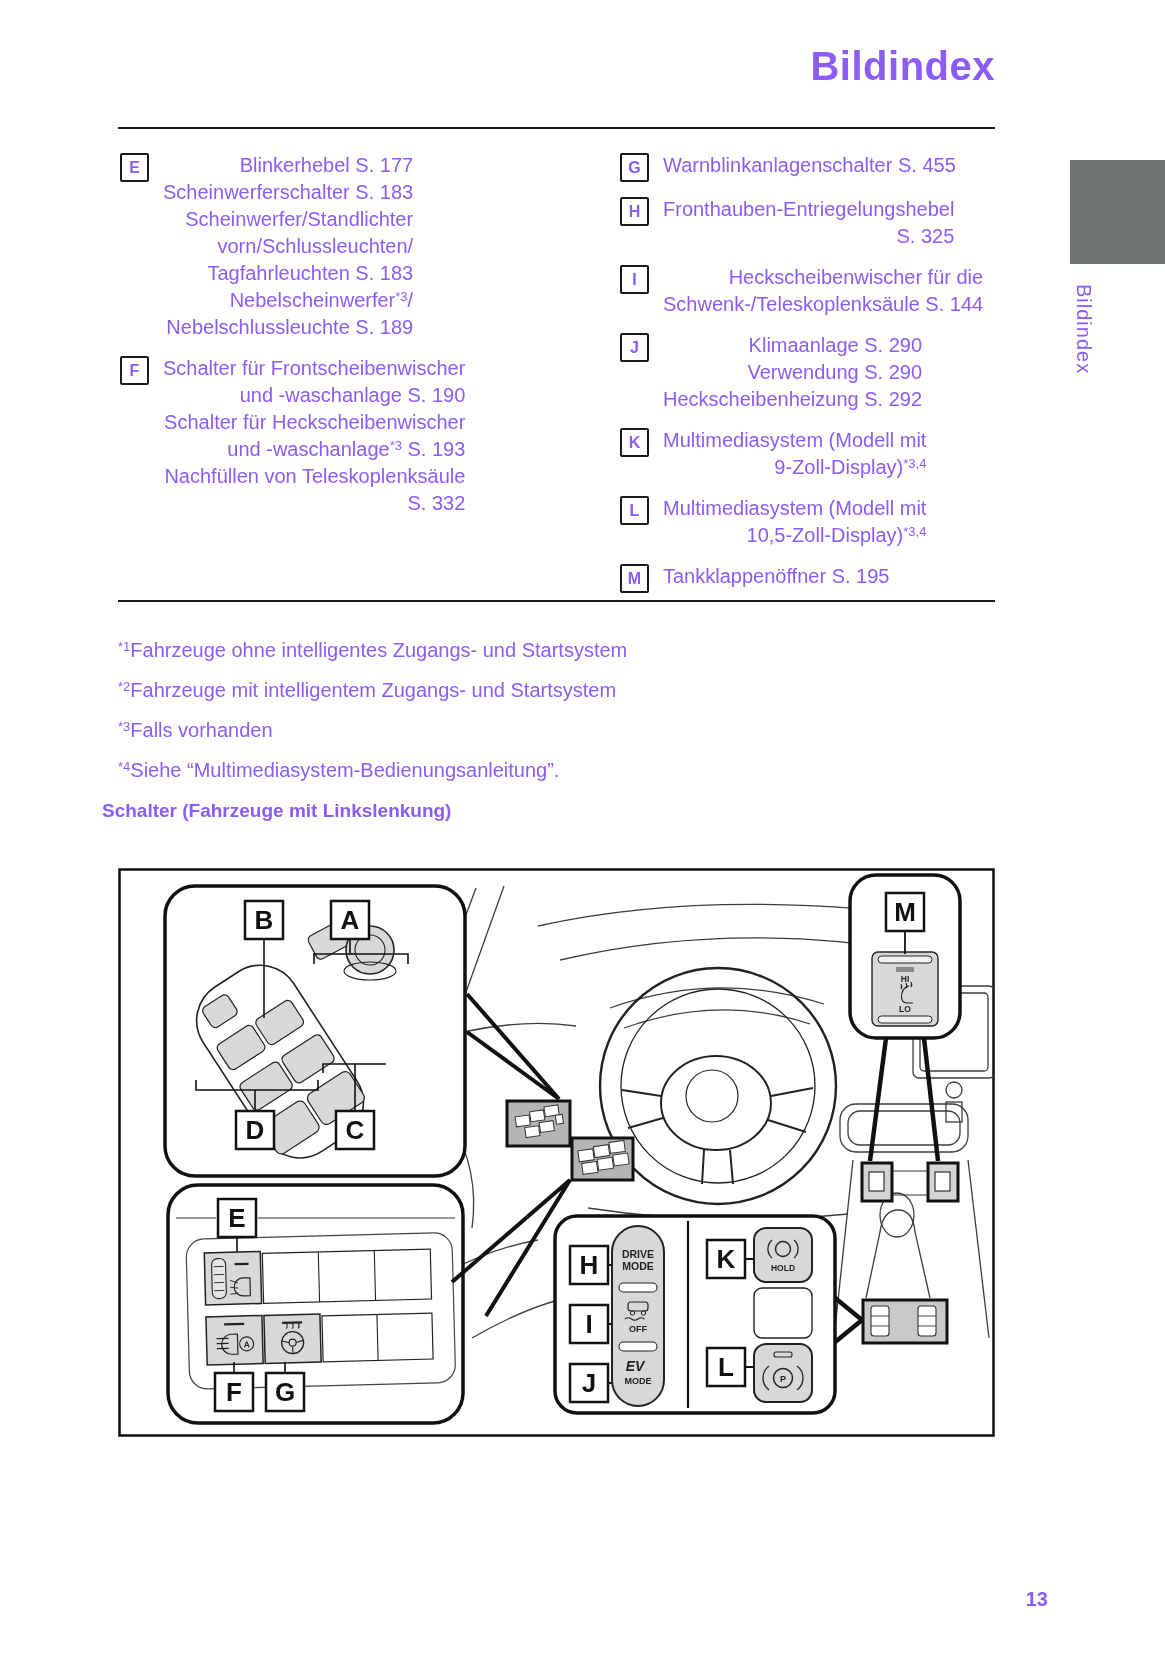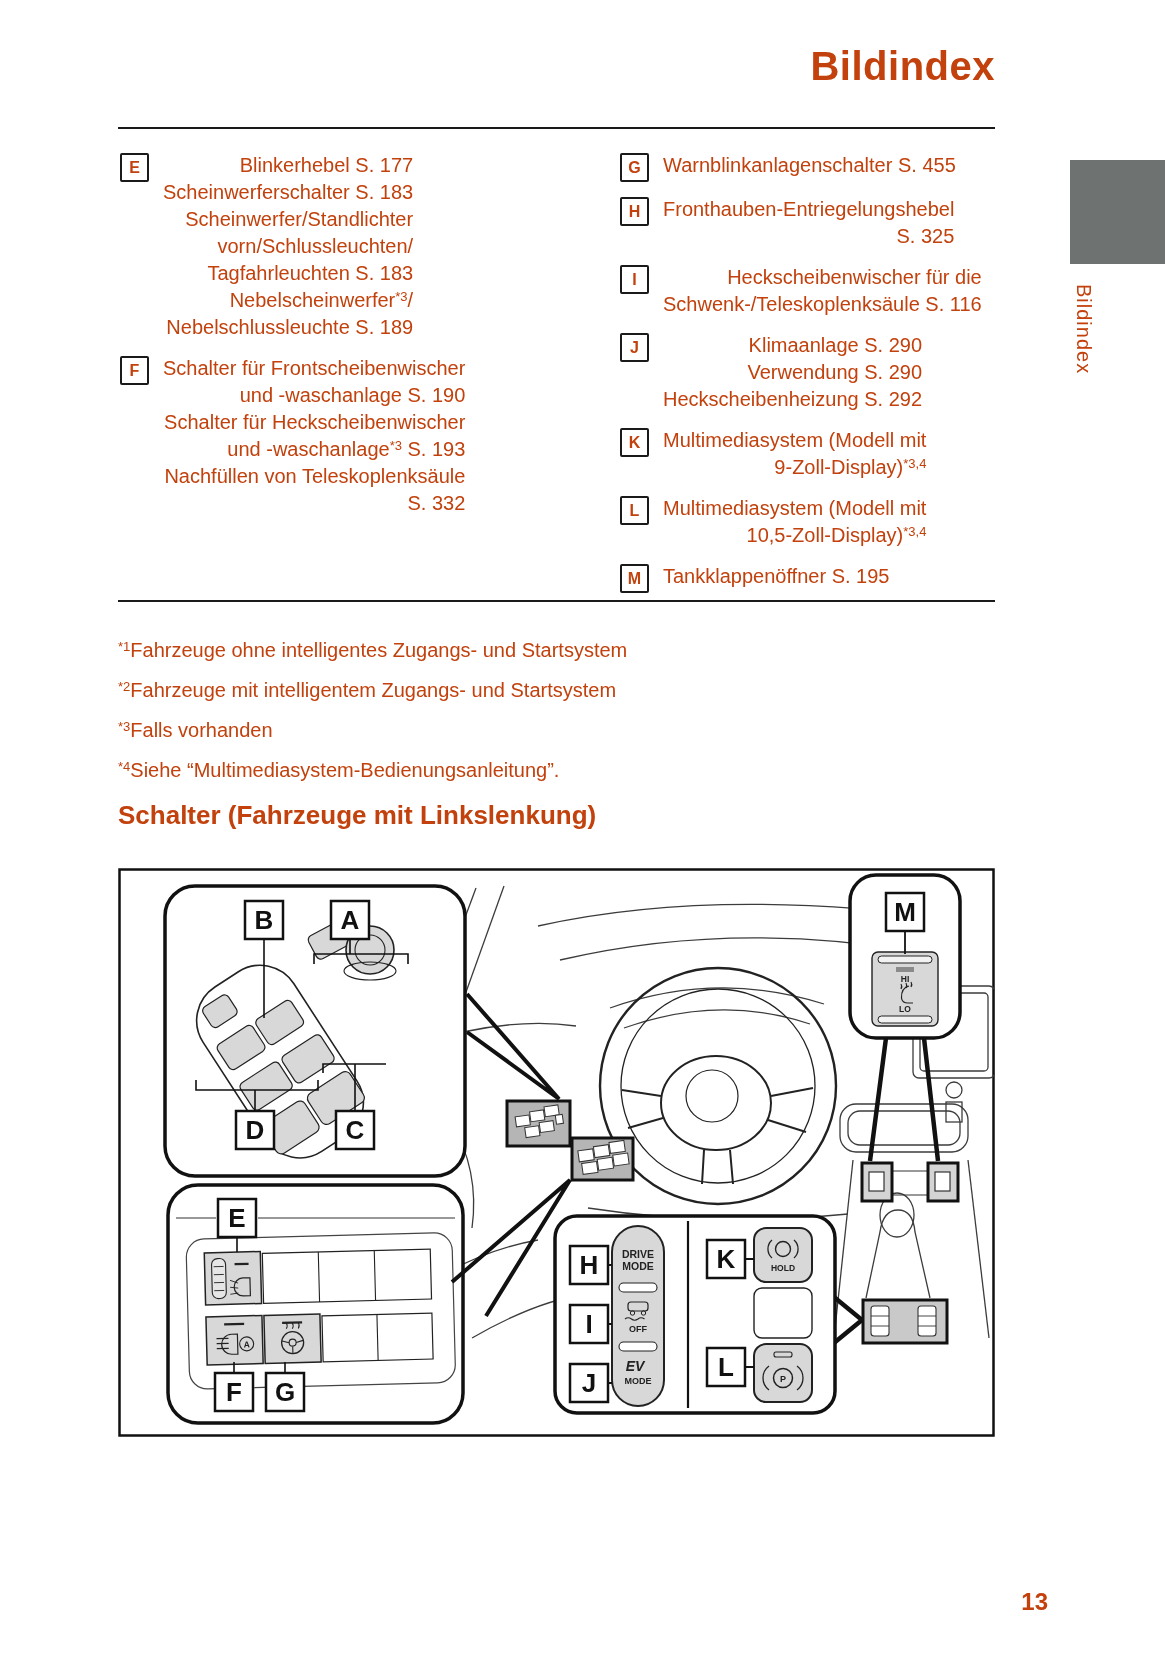--- a/index.html
+++ b/index.html
@@ -1,46 +1,46 @@
 <!DOCTYPE html>
 <html><head>
 <meta charset="utf-8">
 <style>
   html,body{margin:0;padding:0;background:#ffffff;}
   .page{position:relative;width:1165px;height:1653px;background:#fff;overflow:hidden;
-        font-family:"Liberation Sans","DejaVu Sans",sans-serif;color:#c2410c;}
+        font-family:"Liberation Sans","DejaVu Sans",sans-serif;color:#8b5cf6;}
   .abs{position:absolute;}
 
   .title{top:44px;left:0;width:995px;text-align:right;font-size:40px;font-weight:700;letter-spacing:0.5px;}
   .rule{left:118px;width:877px;height:2px;background:#1a1a1a;}
   .rule1{top:127px;}
   .rule2{top:600px;}
 
   .col{display:flex;flex-direction:column;}
   .col-left{top:152px;left:120px;width:480px;}
   .col-right{top:152px;left:620px;width:400px;}
   .idx-item{display:flex;align-items:flex-start;margin-bottom:14px;}
   .letterbox{flex:0 0 auto;width:25px;height:25px;border:2px solid #1a1a1a;border-radius:2px;
              display:flex;align-items:center;justify-content:center;
              font-size:16px;font-weight:700;margin-top:1px;background:#fff;}
   .idx-lines{margin-left:14px;font-size:20px;line-height:27px;text-align:right;}
   .idx-lines sup, .fn-line sup{font-size:13px;line-height:0;vertical-align:6px;}
 
   .footnotes{top:630px;left:118px;width:880px;}
   .fn-line{font-size:20px;line-height:40px;height:40px;}
 
-  .section-heading{top:800px;left:118px;font-size:26px;font-weight:700;}
+  .section-heading{top:800px;left:102px;font-size:19px;font-weight:700;}
 
   .diagram{top:868px;left:118px;width:877px;height:569px;}
   .diagram svg{display:block;width:877px;height:569px;}
 
   .sidebar-tab{top:160px;right:0;width:95px;height:104px;}
   .sidebar-label{top:284px;left:1072px;font-size:20px;writing-mode:vertical-rl;letter-spacing:1px;}
 
-  .page-number{top:1588px;right:117px;font-size:24px;font-weight:700;}
+  .page-number{top:1588px;right:117px;font-size:20px;font-weight:700;}
 
   
   .cl{font-family:"Liberation Sans",sans-serif;font-size:26px;font-weight:700;text-anchor:middle;fill:#111;}
   .sw{font-family:"Liberation Sans",sans-serif;font-weight:700;text-anchor:middle;fill:#222;}
   .sw10{font-size:10.5px;}
   .sw9{font-size:9px;}
   .sw8{font-size:8.5px;}
   .swev{font-size:14px;font-style:italic;}
 </style>
 </head>
@@ -87,21 +87,21 @@
         <span class="letterbox">H</span>
         <div class="idx-lines">
           <div>Fronthauben-Entriegelungshebel</div>
           <div>S. 325</div>
         </div>
       </div>
       <div class="idx-item">
         <span class="letterbox">I</span>
         <div class="idx-lines">
           <div>Heckscheibenwischer für die</div>
-          <div>Schwenk-/Teleskoplenksäule S. 116</div>
+          <div>Schwenk-/Teleskoplenksäule S. 144</div>
         </div>
       </div>
       <div class="idx-item">
         <span class="letterbox">J</span>
         <div class="idx-lines">
           <div>Klimaanlage S. 290</div>
           <div>Verwendung S. 290</div>
           <div>Heckscheibenheizung S. 292</div>
         </div>
       </div>

